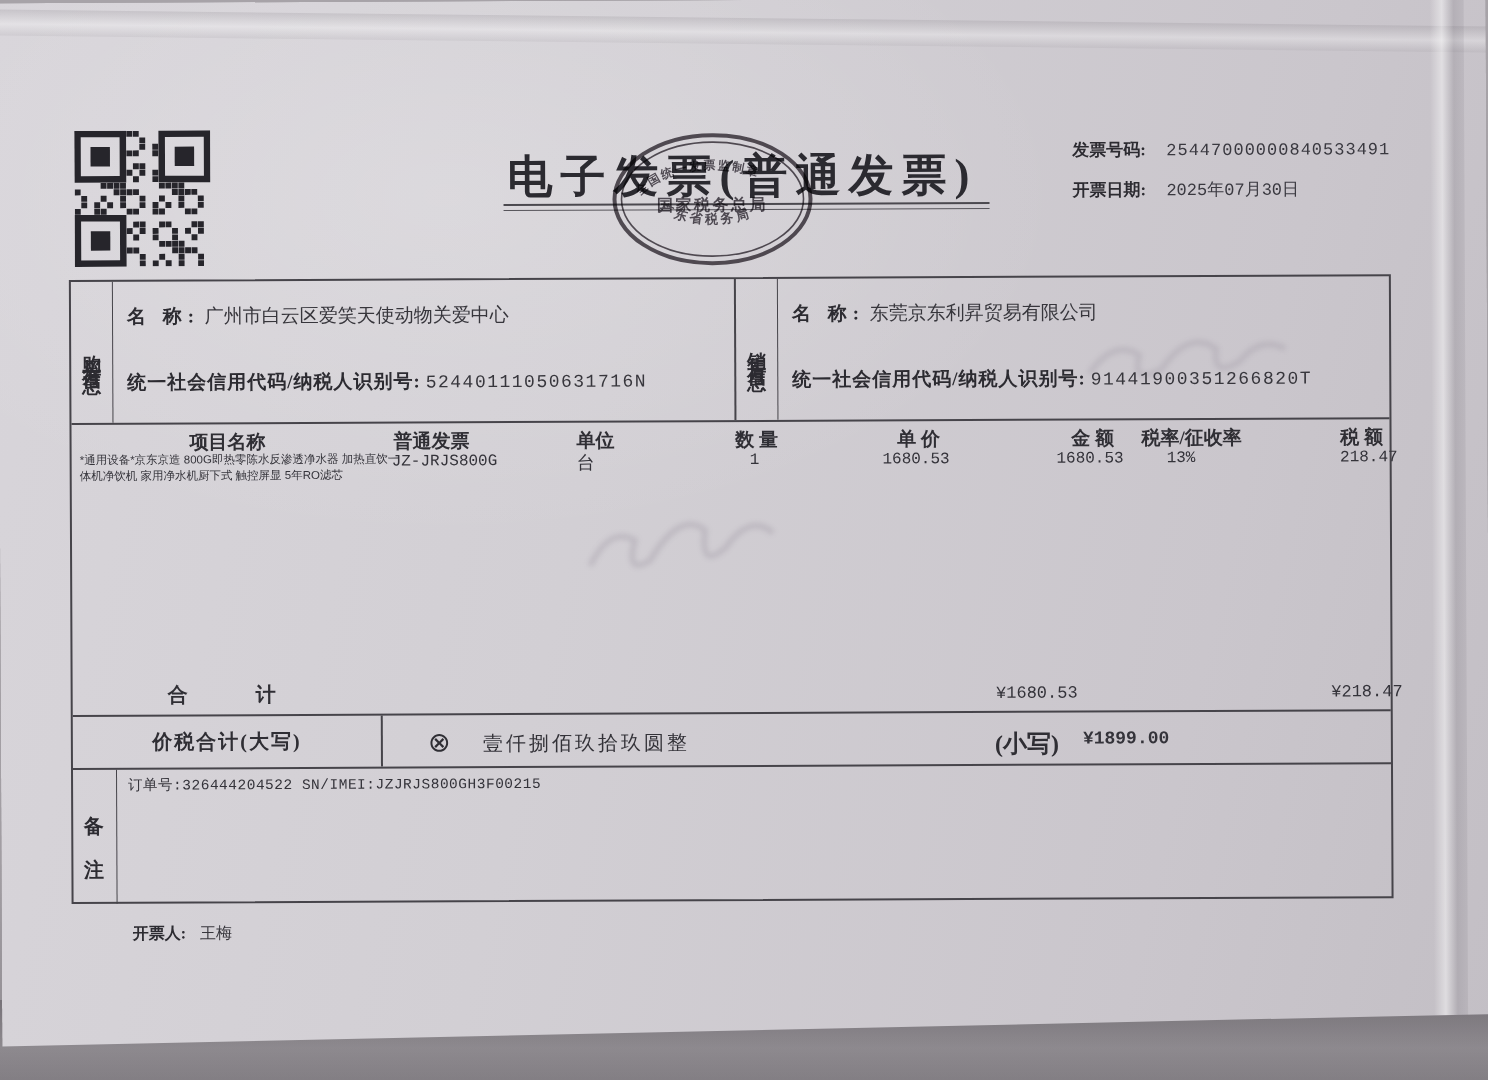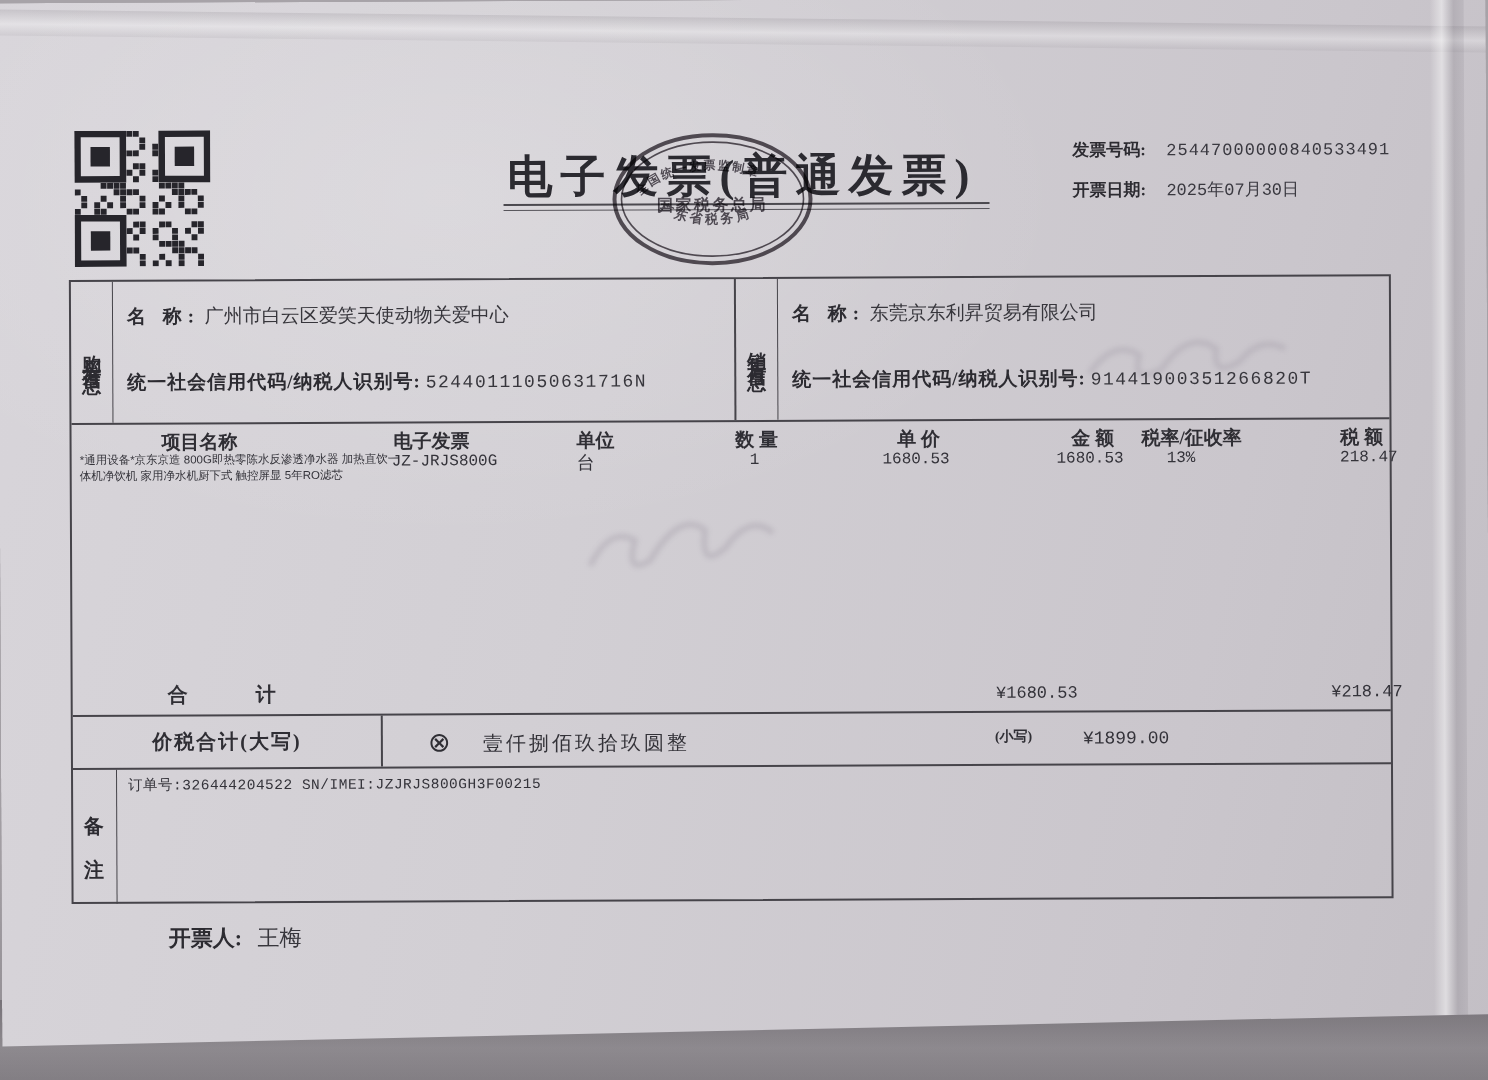--- a/index.html
+++ b/index.html
@@ -85,34 +85,34 @@
   
   .secC { position:absolute; left:0; top:435px; width:100%; height:53px; border-bottom:2px solid #46444a; }
   .secC .label-cell {
     position:absolute; left:0; top:0; width:310px; height:100%;
     border-right:2px solid #46444a; display:flex; align-items:center; justify-content:center;
     font-weight:700; font-size:20px; letter-spacing:2px;
   }
   .secC .content-cell { position:absolute; left:310px; right:0; top:0; height:100%; }
   .seal-mark { position:absolute; left:45px; top:11px; font-size:27px; color:#2f2e34; }
   .words { position:absolute; left:100px; top:15px; font-size:20px; letter-spacing:3px; color:#333238; }
-  .small-lbl { position:absolute; left:612px; top:15px; font-weight:700; font-size:14px; }
-  .small-val { position:absolute; left:700px; top:16px; font-family:"Liberation Mono", monospace; font-size:18px; color:#34333a; }
+  .small-lbl { position:absolute; left:612px; top:15px; font-weight:700; font-size:24px; }
+  .small-val { position:absolute; left:700px; top:16px; font-family:"Liberation Mono", monospace; font-size:18px; color:#34333a;font-weight:bold; }
 
   
   .secD { position:absolute; left:0; top:488px; width:100%; height:134px; }
   .secD .sidecol2 {
     position:absolute; left:0; top:0; width:44px; height:100%;
     border-right:1.4px solid #46444a; display:flex; align-items:center; justify-content:center;
     writing-mode:vertical-rl; text-orientation:upright;
     font-size:20px; font-weight:700; letter-spacing:2.1em; color:#2c2b31; padding-top:10px;
   }
   .remark-text { position:absolute; left:55px; top:6px; font-family:"Liberation Mono", monospace; font-size:14.5px; color:#34333a; letter-spacing:0.5px; }
 
-  .footer { position:absolute; left:131px; top:921px; font-size:22px; white-space:nowrap;margin-left:36px; }
+  .footer { position:absolute; left:131px; top:921px; font-size:16px; white-space:nowrap; }
   .footer .val { margin-left:10px; color:#37363c; }
 
   svg text { fill:#38323c; }
 </style>
 </head>
 <body>
 
 <div class="below-shadow"></div>
 
 <div class="paper">
@@ -282,22 +282,22 @@
           </div>
           <div class="f-row f-tax">
             <span class="lbl">统一社会信用代码/纳税人识别号:</span>
             <span class="val mono" style="font-size:18px; letter-spacing:1.5px;">91441900351266820T</span>
           </div>
         </div>
       </div>
     </div>
 
     <div class="secB">
-      <span class="col-h" style="left:128px;">项目名称</span>
-      <span class="col-h" style="left:360px;">电子发票</span>
+      <span class="col-h" style="left:156px;">项目名称</span>
+      <span class="col-h" style="left:360px;">普通发票</span>
       <span class="col-h" style="left:524px;">单位</span>
       <span class="col-h" style="left:685px;">数 量</span>
       <span class="col-h" style="left:847px;">单 价</span>
       <span class="col-h" style="left:1021px;">金 额</span>
       <span class="col-h" style="left:1120px;text-align:center;">税率/征收率</span>
       <span class="col-h" style="left:1290px;">税 额</span>
 
       <div class="item-name">*通用设备*京东京造 800G即热零陈水反渗透净水器 加热直饮一体机净饮机 家用净水机厨下式 触控屏显 5年RO滤芯</div>
       <span class="cell" style="left:320px; top:29px;">JZ-JRJS800G</span>
       <span class="cell" style="left:505px; top:28px; font-family:'Liberation Serif',serif; font-size:18px;">台</span>

